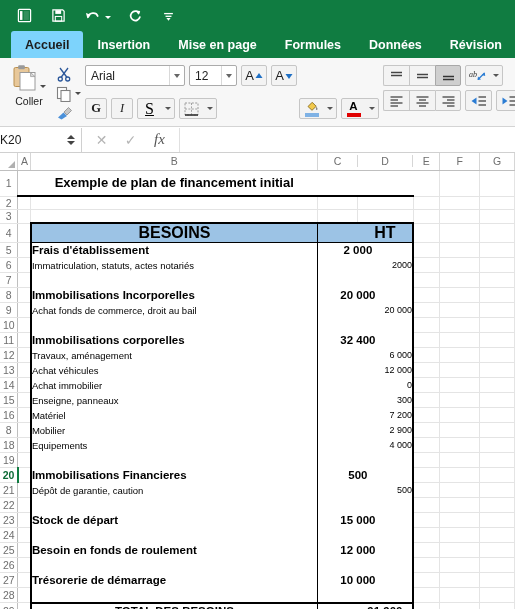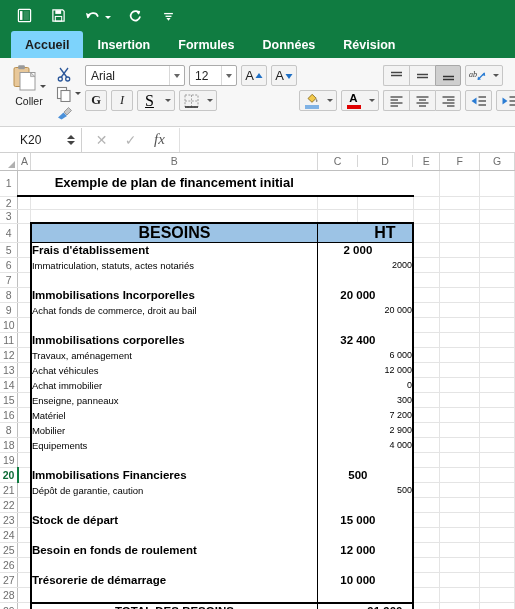--- a/index.html
+++ b/index.html
@@ -82,21 +82,21 @@
   }
   .clip-small-row { display: flex; align-items: center; gap: 3px; height: 17px; }
   .mini-caret {
     width: 0; height: 0;
     border-left: 3px solid transparent;
     border-right: 3px solid transparent;
     border-top: 3.5px solid #4a4a4a;
   }
 
   
-  .font-col { display: flex; flex-direction: column; gap: 4px; padding-top: 5px; }
+  .font-col { display: flex; flex-direction: column; gap: 12px; padding-top: 5px; }
   .font-row1, .font-row2 { display: flex; align-items: center; gap: 4px; }
   .combo {
     height: 21px;
     background: #FFFFFF;
     border: 1px solid #ABABAB;
     border-radius: 2px;
     display: flex; align-items: center;
     padding-left: 5px;
     font-size: 12px;
     color: #222;
@@ -172,21 +172,21 @@
   .formulabar {
     height: 26px;
     background: #FFFFFF;
     border-bottom: 1px solid #D0D0D0;
     display: flex; align-items: center;
   }
   .namebox {
     width: 82px; height: 24px;
     border-right: 1px solid #D0D0D0;
     display: flex; align-items: center;
-    padding-left: 20px;
+    padding-left: 0;
     font-size: 12px; color: #1a1a1a;
   }
   .namebox .nbval { flex: 1; }
   .nb-spin {
     display: flex; flex-direction: column; justify-content: center;
     gap: 2px; padding-right: 6px;
   }
   .nb-spin i {
     width: 0; height: 0;
     border-left: 4px solid transparent;
@@ -348,20 +348,21 @@
       <rect x="3" y="4.5" width="10" height="1.5" fill="#fff"></rect>
       <rect x="4.6" y="7.6" width="6.8" height="1.5" fill="#fff"></rect>
       <path d="M5.6 10.4 L10.4 10.4 L8 13.4 Z" fill="#fff"></path>
     </svg>
   </div>
 </div>
 
 <div class="tabbar">
   <div class="tab active">Accueil</div>
   <div class="tab">Insertion</div>
+  <div class="tab">Mise en page</div>
   <div class="tab">Formules</div>
   <div class="tab">Données</div>
   <div class="tab">Révision</div>
 </div>
 
 <div class="ribbon">
 
   <div class="clip-wrap">
     <div class="paste-col">
       <div class="paste-icon-row">

